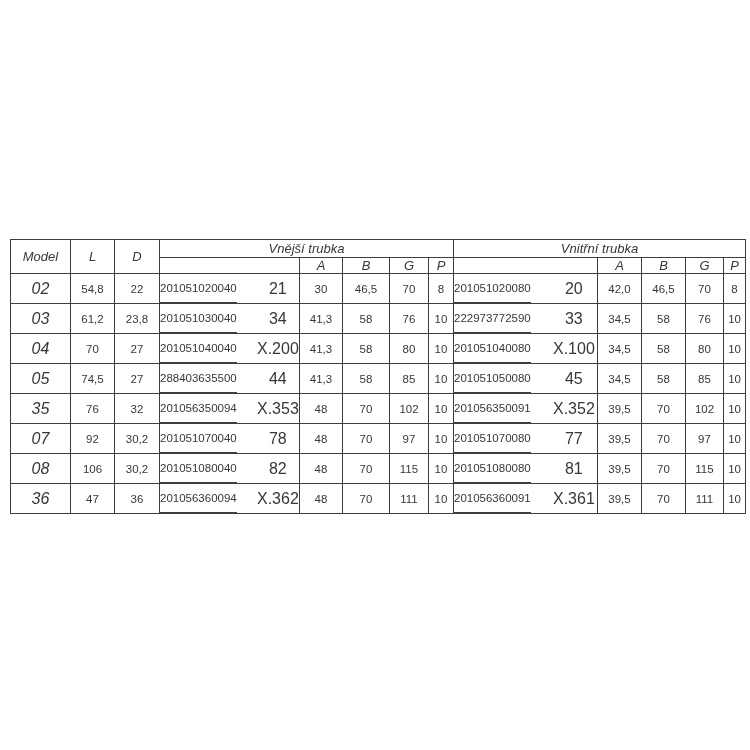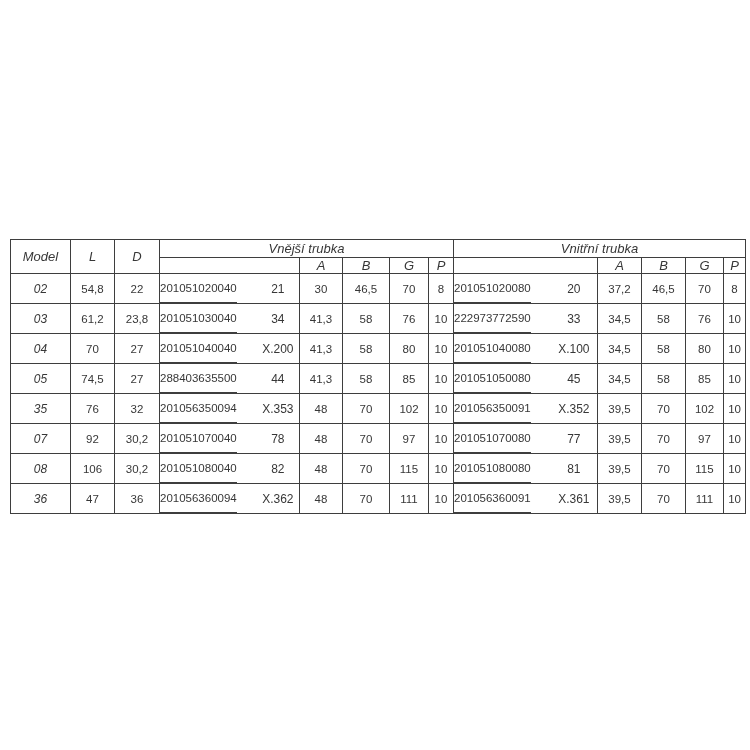--- a/index.html
+++ b/index.html
@@ -30,33 +30,33 @@
     font-weight: normal;
     overflow: hidden;
     white-space: nowrap;
   }
   tr.h1 { height: 18px; margin-left: 32px; }
   tr.h2 { height: 16px; }
   tr.data { height: 30px; }
   th { font-size: 13px; }
   .it { font-style: italic; }
   td.num { font-size: 11.5px; }
-  td.model { font-size: 12px; font-style: italic; }
+  td.model { font-size: 16px; font-style: italic; }
   td.splitcell { padding: 0; }
   .splitwrap { display: flex; flex-direction: row; height: 29px; width: 100%; gap: 20px; }
   .splitwrap .part {
     flex: 1 1 50%;
     border-bottom: 1px solid #3e3e3e;
     display: flex; align-items: center; justify-content: center;
     font-size: 11.5px;
   }
   .splitwrap .code {
     flex: 1 1 50%;
     display: flex; align-items: center; justify-content: center;
-    font-size: 12px;
+    font-size: 16px;
   }
 </style>
 </head>
 <body>
 
 <div class="sheet">
   <table class="spec">
     <colgroup>
       <col style="width:60px">
         <col style="width:44px">
@@ -107,21 +107,21 @@
     <td class="num">30</td>
     <td class="num">46,5</td>
     <td class="num">70</td>
     <td class="num">8</td>
     <td class="splitcell">
       <div class="splitwrap">
         <div class="part">201051020080</div>
         <div class="code">20</div>
       </div>
     </td>
-    <td class="num">37,2</td>
+    <td class="num">42,0</td>
     <td class="num">46,5</td>
     <td class="num">70</td>
     <td class="num">8</td>
   </tr>
 
   <tr class="data">
     <td class="model">03</td>
     <td class="num">61,2</td>
     <td class="num">23,8</td>
     <td class="splitcell">

